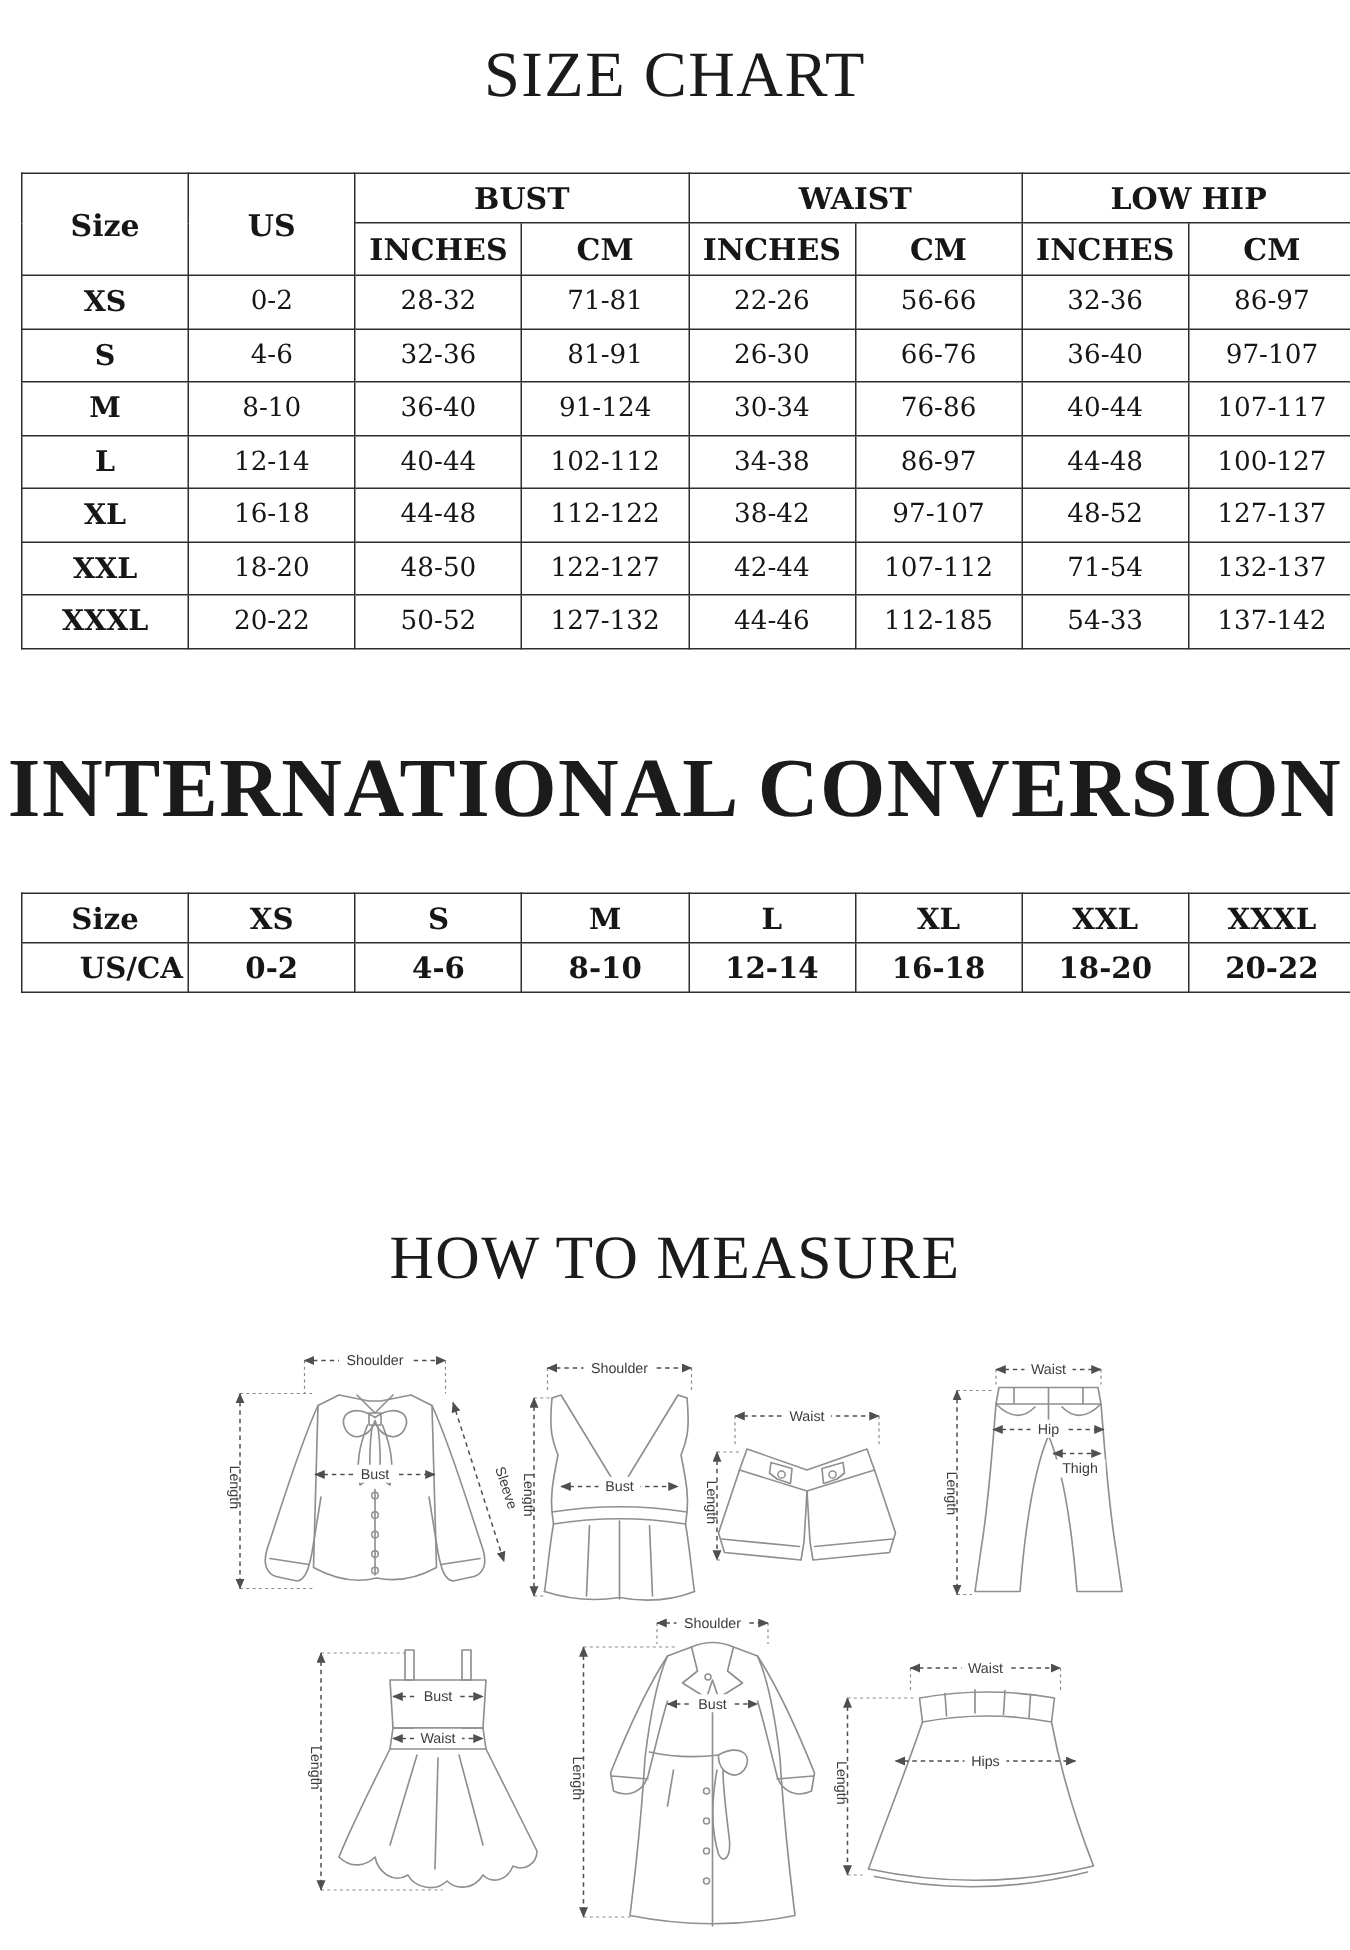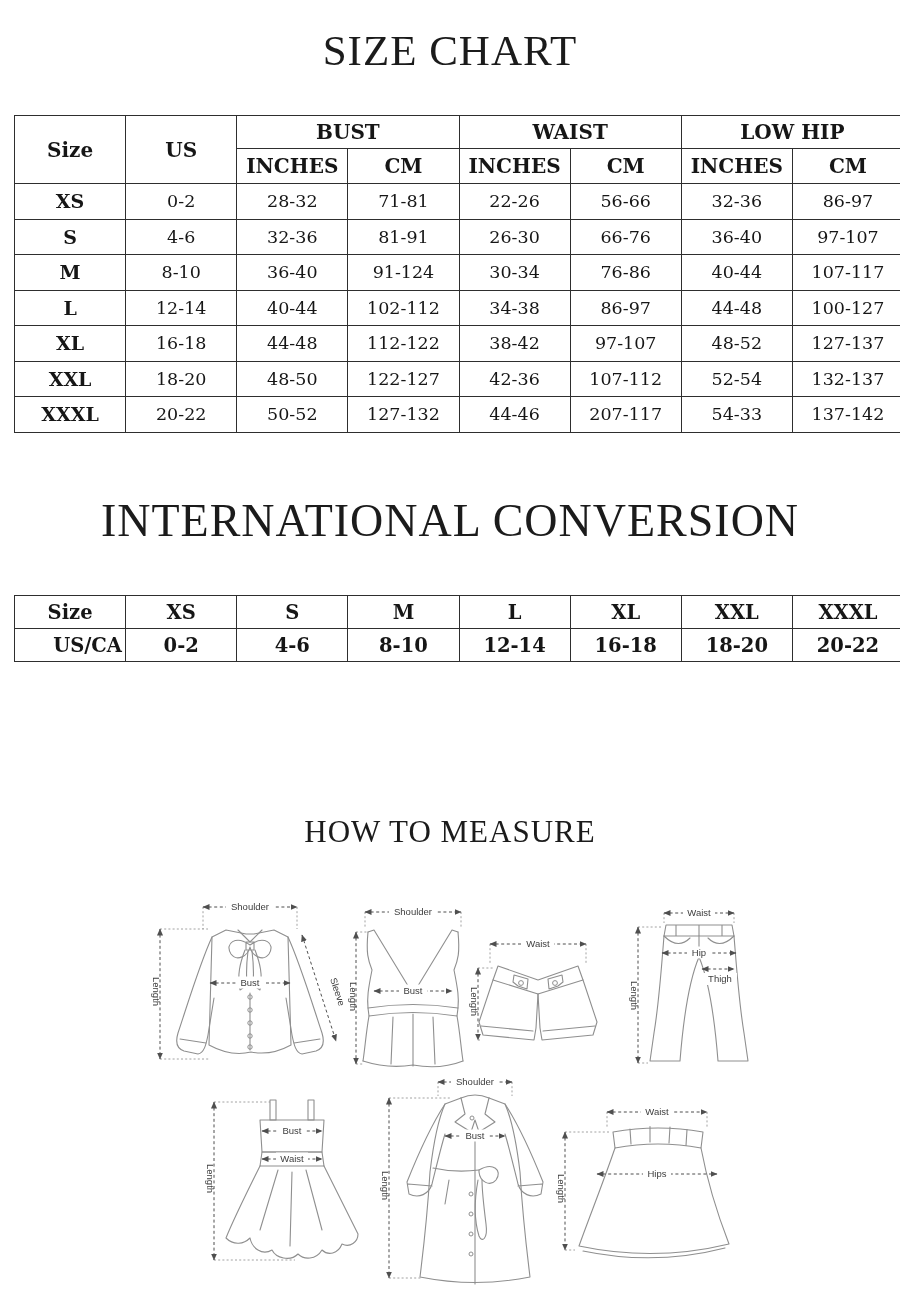--- a/index.html
+++ b/index.html
@@ -2,22 +2,22 @@
 <html><head>
 <meta charset="utf-8">
 <style>
   html,body{margin:0;padding:0;background:#ffffff;}
   .page{position:relative;width:900px;height:1300px;background:#fff;overflow:hidden;
         font-family:"DejaVu Serif", serif;color:#161616;}
   .title{position:absolute;left:0;width:900px;text-align:center;
          font-family:"Liberation Serif", serif;font-weight:400;color:#1b1b1b;
          letter-spacing:1px;white-space:nowrap;}
   #title-size{top:26px;font-size:43px;}
-  #title-conv{top:494px;font-size:46px;}
-  #title-measure{top:814px;font-size:31px;}
+  #title-conv{top:494px;font-size:56px;font-weight:bold;}
+  #title-measure{top:814px;font-size:41px;}
 
   table{position:absolute;left:14px;width:890px;border-collapse:collapse;table-layout:fixed;}
   td,th{border:1.7px solid #2e2e2e;text-align:center;vertical-align:middle;padding:0;}
 
   #size-table{top:115px;}
   #size-table th{font-size:20px;font-weight:700;}
   #size-table .grp{height:33px;}
   #size-table .sub th{height:34px;}
   #size-table td{height:34.5px;font-size:17.5px;font-weight:400;}
   #size-table td.szc{font-size:19px;font-weight:700;}
@@ -107,32 +107,32 @@
       <td>38-42</td>
       <td>97-107</td>
       <td>48-52</td>
       <td>127-137</td>
     </tr>
     <tr>
       <td class="szc">XXL</td>
       <td>18-20</td>
       <td>48-50</td>
       <td>122-127</td>
-      <td>42-36</td>
+      <td>42-44</td>
       <td>107-112</td>
-      <td>52-54</td>
+      <td>71-54</td>
       <td>132-137</td>
     </tr>
     <tr>
       <td class="szc">XXXL</td>
       <td>20-22</td>
       <td>50-52</td>
       <td>127-132</td>
       <td>44-46</td>
-      <td>207-117</td>
+      <td>112-185</td>
       <td>54-33</td>
       <td>137-142</td>
     </tr>
   </tbody>
     </table>
 
   <div id="title-conv" class="title">INTERNATIONAL CONVERSION</div>
 
   <table id="conv-table">
     <tbody>

